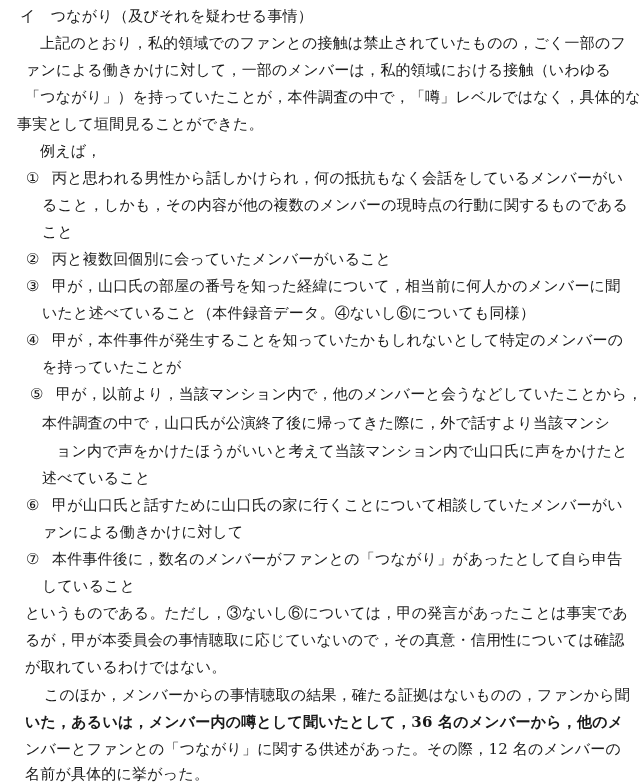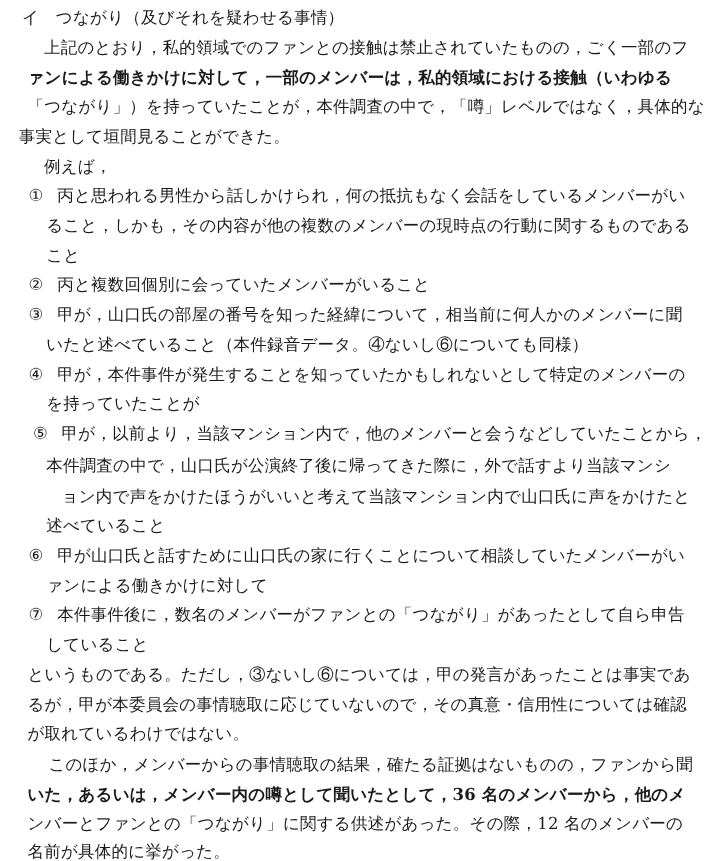--- a/index.html
+++ b/index.html
@@ -18,21 +18,21 @@
   }
 </style>
 </head>
 <body>
 
 <div class="page">
 
   <div class="line" style="left:20px; top:6px;">イ　つながり（及びそれを疑わせる事情）</div>
 
   <div class="line" style="left:40px; top:33px;">上記のとおり，私的領域でのファンとの接触は禁止されていたものの，ごく一部のフ</div>
-  <div class="line" style="left:25px; top:60px;font-weight:bold;">ァンによる働きかけに対して，一部のメンバーは，私的領域における接触（いわゆる</div>
+  <div class="line" style="left:25px; top:60px;">ァンによる働きかけに対して，一部のメンバーは，私的領域における接触（いわゆる</div>
   <div class="line" style="left:25px; top:87px;">「つながり」）を持っていたことが，本件調査の中で，「噂」レベルではなく，具体的な</div>
   <div class="line" style="left:17px; top:114px;">事実として垣間見ることができた。</div>
 
   <div class="line" style="left:40px; top:141px;">例えば，</div>
 
   <div class="line" style="left:26px; top:168px;">①</div>
   <div class="line" style="left:52px; top:168px;">丙と思われる男性から話しかけられ，何の抵抗もなく会話をしているメンバーがい</div>
   <div class="line" style="left:42px; top:195px;">ること，しかも，その内容が他の複数のメンバーの現時点の行動に関するものである</div>
   <div class="line" style="left:42px; top:222px;">こと</div>
 

